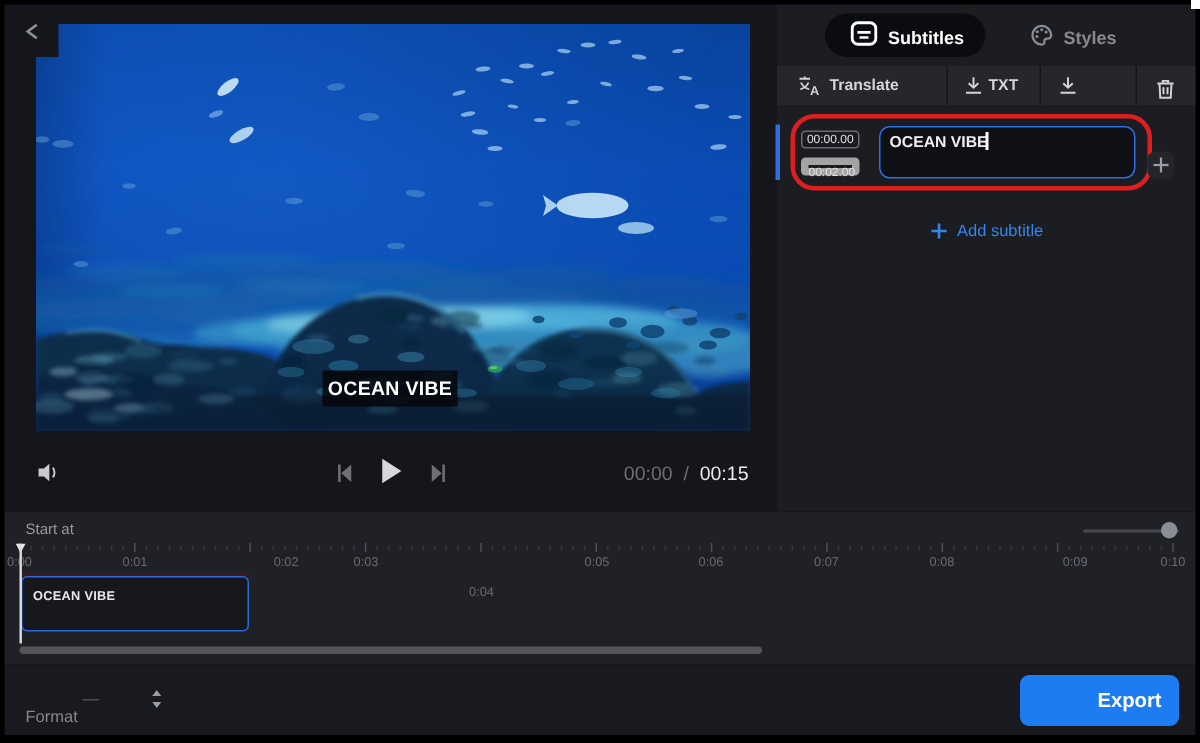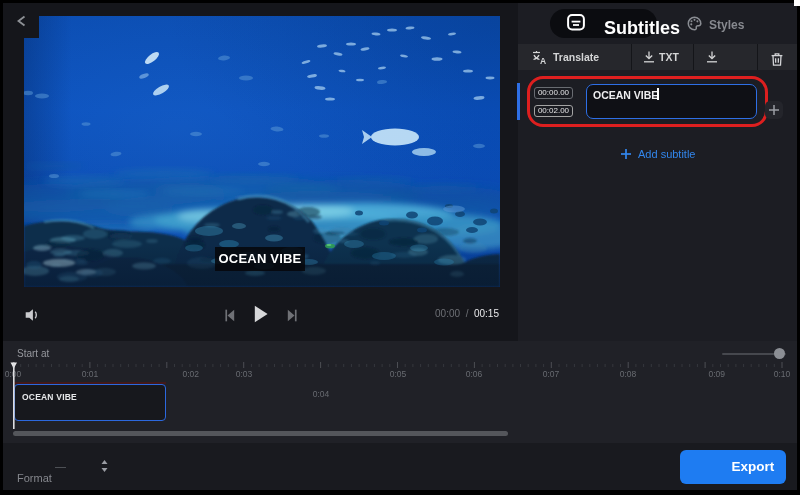--- a/index.html
+++ b/index.html
@@ -257,29 +257,29 @@
   <rect x="0.5" y="1" width="2" height="14" fill="#6f7176"></rect>
   <path d="M11,1 L11,15 L3,8 Z" fill="#6f7176"></path>
 </svg>
 <svg class="abs" style="left:254px;top:305px;" width="14" height="18" viewBox="0 0 17 21">
   <path d="M1,0.5 L16.5,10.5 L1,20.5 Z" fill="#d7d8da"></path>
 </svg>
 <svg class="abs" style="left:287px;top:308px;" width="10" height="15" viewBox="0 0 12 16">
   <rect x="9.5" y="1" width="2" height="14" fill="#6f7176"></rect>
   <path d="M1,1 L1,15 L9,8 Z" fill="#6f7176"></path>
 </svg>
-<div class="abs" style="left:350px;top:308px;width:149px;text-align:right;font-size:10px;color:#6d6f75;">00:00&nbsp; /&nbsp; <span style="color:#e9e9eb;">00:15</span></div>
+<div class="abs" style="left:350px;top:308px;width:149px;text-align:right;font-size:13px;color:#6d6f75;">00:00&nbsp; /&nbsp; <span style="color:#e9e9eb;">00:15</span></div>
 
 <div class="abs" style="left:550px;top:9px;width:107px;height:29px;background:#0b0c10;border-radius:15px;"></div>
 <svg class="abs" style="left:567px;top:14px;" width="18" height="17" viewBox="0 0 18 17">
   <rect x="1.1" y="1.1" width="15.8" height="14.4" rx="4" fill="none" stroke="#fff" stroke-width="2"></rect>
   <line x1="4.6" y1="7.6" x2="13.4" y2="7.6" stroke="#fff" stroke-width="1.8"></line>
   <line x1="6" y1="11" x2="12" y2="11" stroke="#fff" stroke-width="1.8"></line>
 </svg>
-<div class="abs" style="left:592px;top:17.5px;font-size:18px;font-weight:bold;color:#fff;margin-left:12px;">Subtitles</div>
+<div class="abs" style="left:592px;top:17.5px;font-size:12px;font-weight:bold;color:#fff;">Subtitles</div>
 <svg class="abs" style="left:687px;top:16px;" width="15" height="15" viewBox="0 0 14 14">
   <path d="M7,1.2 A5.8,5.8 0 1 0 7,12.8 C8.3,12.8 8.9,11.9 8.65,10.9 C8.4,9.8 9.1,9.1 10.2,9.1 L11,9.1 A1.9,1.9 0 0 0 12.82,6.9 A5.8,5.8 0 0 0 7,1.2 Z" fill="none" stroke="#8a8d93" stroke-width="1.4"></path>
   <circle cx="4.2" cy="4.8" r="0.95" fill="#8a8d93"></circle>
   <circle cx="7" cy="3.6" r="0.95" fill="#8a8d93"></circle>
   <circle cx="9.7" cy="5" r="0.95" fill="#8a8d93"></circle>
   <circle cx="4" cy="7.8" r="0.95" fill="#8a8d93"></circle>
 </svg>
 <div class="abs" style="left:709px;top:17.5px;font-size:12px;font-weight:bold;color:#87898f;">Styles</div>
 
 <div class="abs" style="left:518px;top:44px;width:279px;height:26px;background:#26272c;"></div>
@@ -318,21 +318,21 @@
     <path d="M4.2,2.6 L4.2,0.9 L7.8,0.9 L7.8,2.6"></path>
     <path d="M2,2.6 L2.5,12.2 L9.5,12.2 L10,2.6"></path>
     <line x1="4.6" y1="5.2" x2="4.7" y2="9.8"></line>
     <line x1="7.4" y1="5.2" x2="7.3" y2="9.8"></line>
   </g>
 </svg>
 
 <div class="abs" style="left:517px;top:83px;width:3px;height:37px;background:#2e6fe6;"></div>
 <div class="abs" style="left:527px;top:76px;width:241px;height:51px;border:3px solid #dd1f1f;border-radius:16px;"></div>
 <div class="abs" style="left:534px;top:87px;width:39px;height:12px;border:1px solid #696c72;border-radius:3px;background:#1a1b21;color:#e3e3e5;font-size:8px;text-align:center;line-height:10px;">00:00.00</div>
-<div class="abs" style="left:534px;top:105px;width:39px;height:12px;border:1px solid #a3a3a3;border-radius:3px;background:#1a1b21;color:#e3e3e5;font-size:8px;text-align:center;line-height:10px;">00:02.00</div>
+<div class="abs" style="left:534px;top:105px;width:39px;height:12px;border:5px solid #a3a3a3;border-radius:3px;background:#1a1b21;color:#e3e3e5;font-size:8px;text-align:center;line-height:10px;">00:02.00</div>
 <div class="abs" style="left:586px;top:84px;width:171px;height:35px;border:1.5px solid #2e6fe6;border-radius:7px;background:#0f1015;"></div>
 <div class="abs" style="left:593px;top:89px;font-size:10.5px;font-weight:bold;color:#eeeef0;">OCEAN VIBE</div>
 <div class="abs" style="left:657px;top:88px;width:1.5px;height:12px;background:#fff;"></div>
 <div class="abs" style="left:765px;top:101px;width:18px;height:18px;background:#24252b;border-radius:5px;"></div>
 <svg class="abs" style="left:768px;top:104px;" width="12" height="12" viewBox="0 0 12 12">
   <line x1="6" y1="1" x2="6" y2="11" stroke="#9b9ea4" stroke-width="1.5"></line>
   <line x1="1" y1="6" x2="11" y2="6" stroke="#9b9ea4" stroke-width="1.5"></line>
 </svg>
 
 <svg class="abs" style="left:620px;top:148px;" width="12" height="12" viewBox="0 0 12 12">

